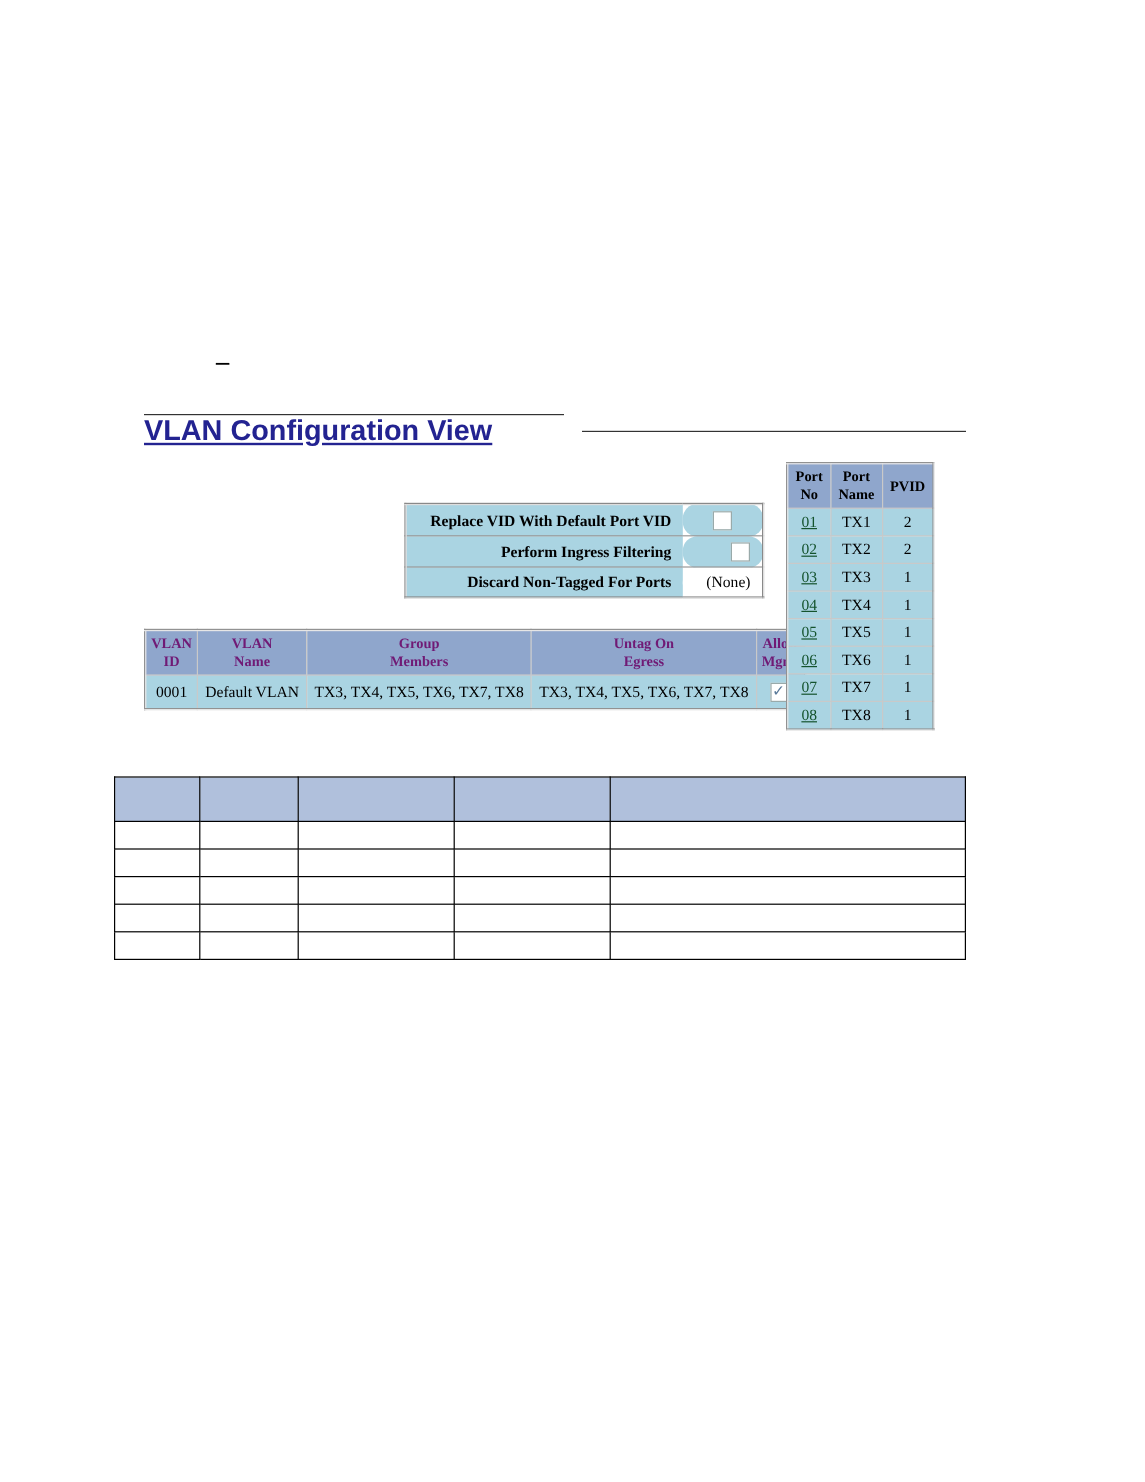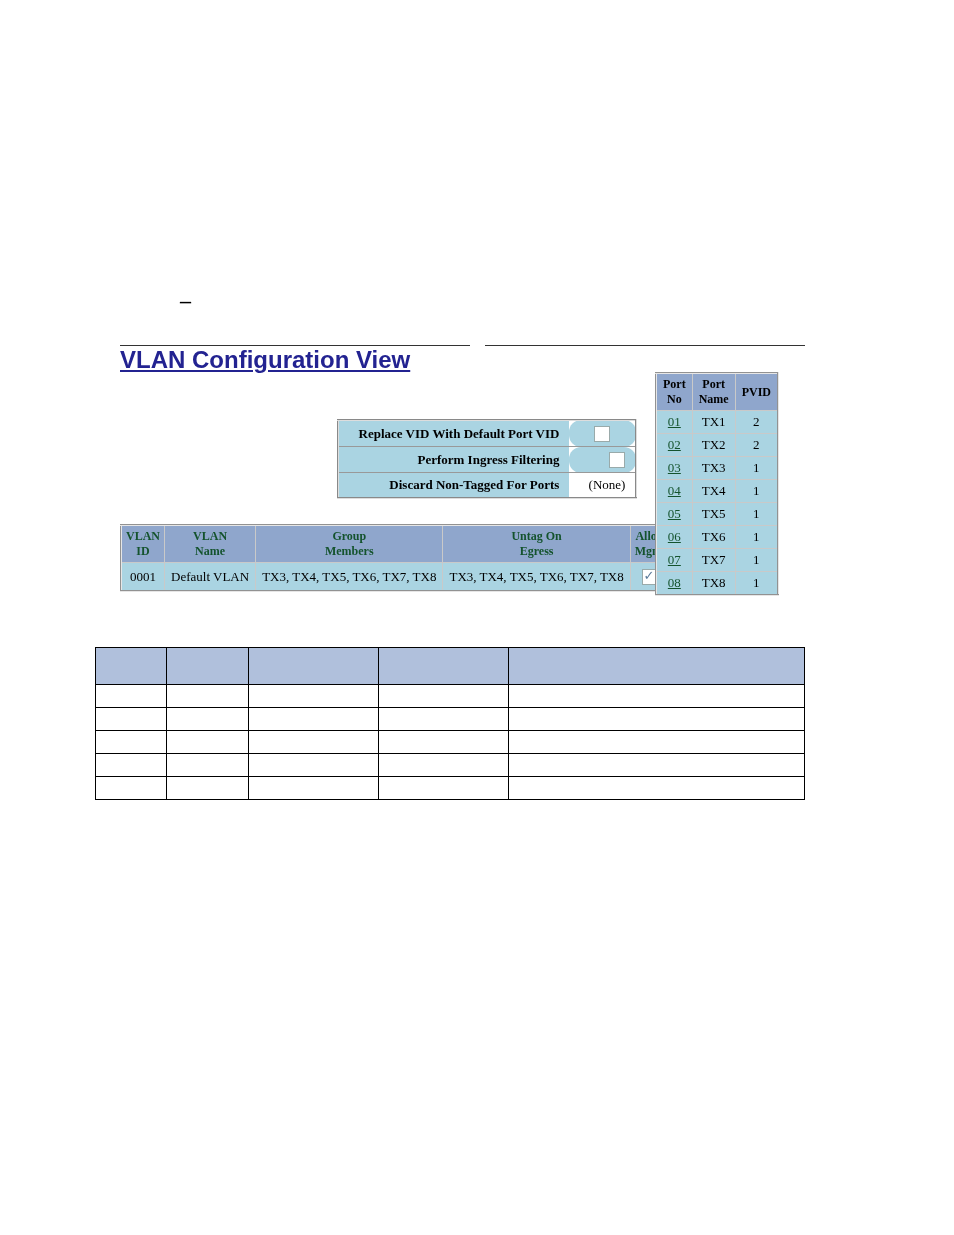--- a/index.html
+++ b/index.html
@@ -1,20 +1,20 @@
 <!DOCTYPE html>
 <html><head>
 <meta charset="utf-8">
 <style>
   html,body { margin:0; padding:0; background:#fff; font-family:"Times New Roman",Times,serif; }
   .page { width:954px; min-height:1235px; margin:0 auto; position:relative; background:#fff; }
   .content { position:absolute; left:120px; top:345px; right:100px; }
 
   
-  .heading-row { display:flex; align-items:flex-start; }
+  .heading-row { display:flex; align-items:center; }
   .heading-link {
     font-family:Verdana,Geneva,sans-serif;
     font-weight:700;
     font-size:24px;
     color:#232391;
     text-decoration:underline;
     display:inline-block;
   }
   .hr-under { border:none; border-top:1px solid #333; margin:0; }
   .hr-left  { width:350px; }
@@ -44,30 +44,30 @@
     display:inline-block;width:14px;height:14px;background:#fff;border:1px solid #9aa;vertical-align:middle;
     position:relative;
   }
   .chk.checked::after{
     content:"✓";position:absolute;left:0;top:-2px;font-size:13px;color:#5a7a9a;
   }
 
   
   .vlan-tbl { border-collapse:collapse;border:2px outset #e6e6e6;width:530px; }
   .vlan-tbl th {
-    background:#8fa6cc;color:#14532d;font-size:12px;font-weight:700;
+    background:#8fa6cc;color:#701a75;font-size:12px;font-weight:700;
     padding:3px 4px;text-align:center;border:1px solid #c9c9c9;
   }
   .vlan-tbl td {
     background:#aad4e2;font-size:13px;padding:5px 6px;text-align:center;
     border:1px solid #c9c9c9;white-space:nowrap;margin-left:12px;
   }
 
   
-  .port-panel { position:absolute; left:535px; top:27px; }
+  .port-panel { position:absolute; left:535px; top:40px; }
   .port-tbl { border-collapse:collapse;border:2px outset #e6e6e6; }
   .port-tbl th {
     background:#8fa6cc;font-size:12px;font-weight:700;padding:3px 6px;
     border:1px solid #c9c9c9;text-align:center;
   }
   .port-tbl td {
     background:#aad4e2;font-size:13px;padding:3px 8px;text-align:center;
     border:1px solid #c9c9c9;
   }
   .port-tbl td.lnk { color:#14532d; text-decoration:underline; cursor:pointer; }

